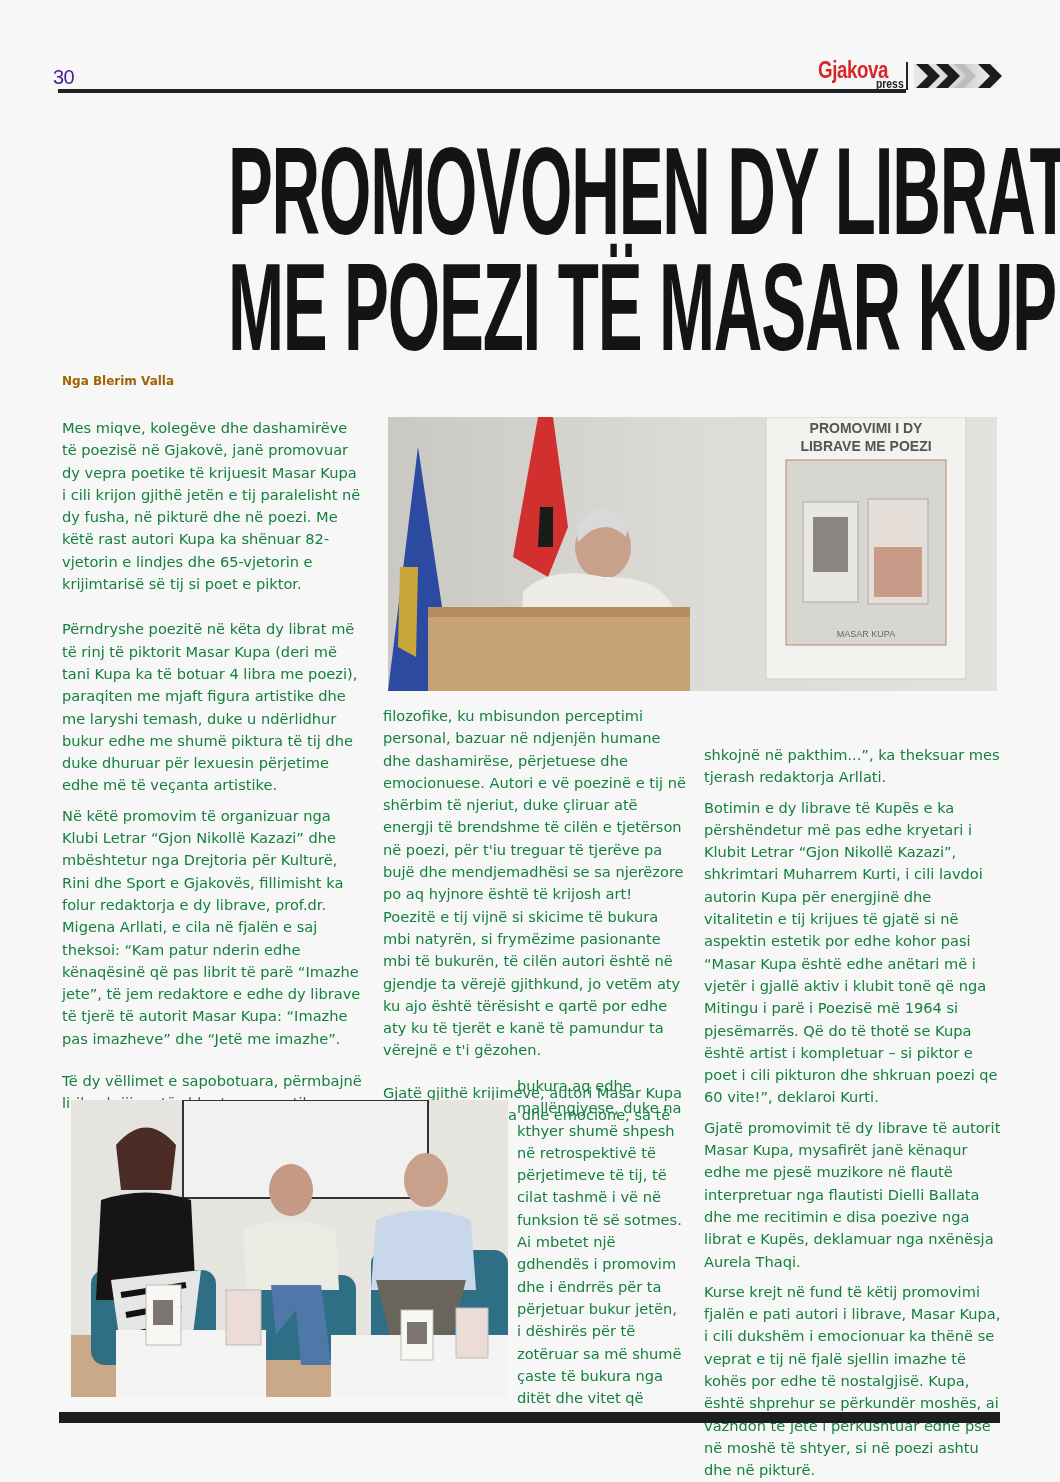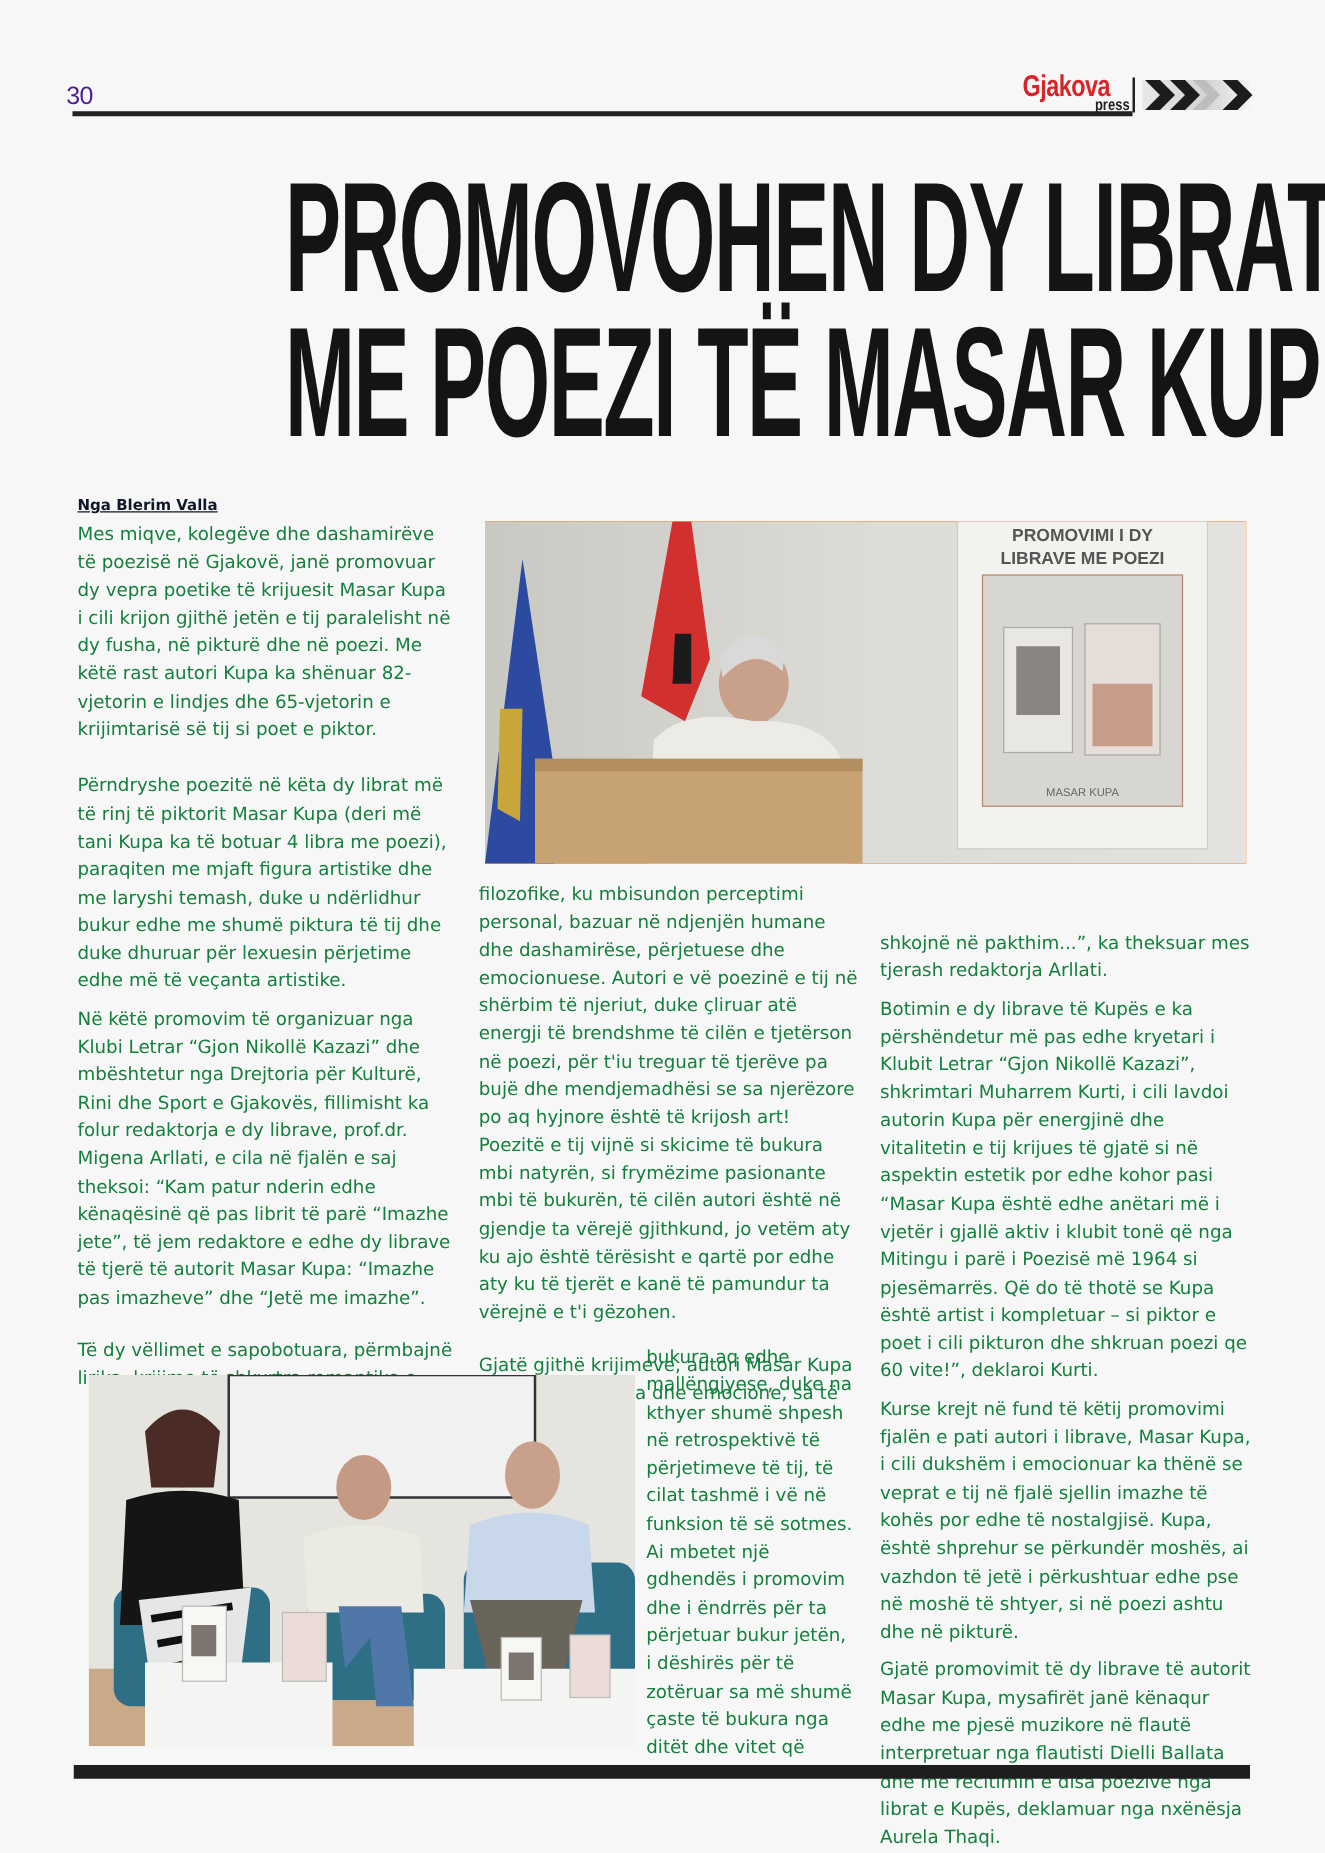--- a/index.html
+++ b/index.html
@@ -26,21 +26,21 @@
   .chevrons { left:914px; top:60px; width:90px; height:32px; }
   .chev-band { position:absolute; left:0; top:4px; width:86px; height:24px; background:linear-gradient(90deg,#e8e8e8,#d3d3d3 60%,#f5f5f5); }
 
   .headline {
     left:0; width:1060px; text-align:center; font-family:"Liberation Sans", sans-serif; font-weight:bold;
     color:#141414; line-height:1; white-space:nowrap;
   }
   .hl-1 { top:128px; font-size:118px; transform:scaleX(0.57) scaleY(1.06); transform-origin:center top; letter-spacing:-2px; }
   .hl-2 { top:244px; font-size:118px; transform:scaleX(0.57) scaleY(1.06); transform-origin:center top; letter-spacing:-2px; }
 
-  .byline { left:62px; top:397px; font-size:12px; font-weight:bold; color:#0f172a;text-decoration:underline; }
+  .byline { left:62px; top:374px; font-size:12px; font-weight:bold; color:#a16207; }
   .para { font-size:14.6px; line-height:22.3px; color:#15803d; margin:0; }
   .col { position:absolute; }
 
   .photo { position:absolute; overflow:hidden; }
   .photo-1 { left:388px; top:417px; width:609px; height:274px; background:#f97316; }
   .photo-2 { left:71px; top:1100px; width:437px; height:297px; background:#e4e2dc; }
 
   .bottom-rule { left:59px; top:1412px; width:941px; height:11px; background:#1e1e1e; }
 </style>
 </head>
@@ -155,17 +155,17 @@
     <rect x="155" y="190" width="35" height="55" fill="#ecdcd8" stroke="#bbb"></rect>
     <rect x="330" y="210" width="32" height="50" fill="#f7f7f4" stroke="#bbb"></rect>
     <rect x="336" y="222" width="20" height="22" fill="#7d7670"></rect>
     <rect x="385" y="208" width="32" height="50" fill="#ecdcd8" stroke="#bbb"></rect>
   </svg>
 </div>
 
 <div class="col" style="left:704px; top:705px; width:300px;margin-top:39px;">
   <p class="para">shkojnë në pakthim...”, ka theksuar mes tjerash redaktorja Arllati.</p>
   <p class="para" style="margin-top:8px">Botimin e dy librave të Kupës e ka përshëndetur më pas edhe kryetari i Klubit Letrar “Gjon Nikollë Kazazi”, shkrimtari Muharrem Kurti, i cili lavdoi autorin Kupa për energjinë dhe vitalitetin e tij krijues të gjatë si në aspektin estetik por edhe kohor pasi “Masar Kupa është edhe anëtari më i vjetër i gjallë aktiv i klubit tonë që nga Mitingu i parë i Poezisë më 1964 si pjesëmarrës. Që do të thotë se Kupa është artist i kompletuar – si piktor e poet i cili pikturon dhe shkruan poezi qe 60 vite!”, deklaroi Kurti.</p>
+  <p class="para" style="margin-top:8px">Gjatë promovimit të dy librave të autorit Masar Kupa, mysafirët janë kënaqur edhe me pjesë muzikore në flautë interpretuar nga flautisti Dielli Ballata dhe me recitimin e disa poezive nga librat e Kupës, deklamuar nga nxënësja Aurela Thaqi.</p>
   <p class="para" style="margin-top:8px">Kurse krejt në fund të këtij promovimi fjalën e pati autori i librave, Masar Kupa, i cili dukshëm i emocionuar ka thënë se veprat e tij në fjalë sjellin imazhe të kohës por edhe të nostalgjisë. Kupa, është shprehur se përkundër moshës, ai vazhdon të jetë i përkushtuar edhe pse në moshë të shtyer, si në poezi ashtu dhe në pikturë.</p>
-  <p class="para" style="margin-top:8px">Gjatë promovimit të dy librave të autorit Masar Kupa, mysafirët janë kënaqur edhe me pjesë muzikore në flautë interpretuar nga flautisti Dielli Ballata dhe me recitimin e disa poezive nga librat e Kupës, deklamuar nga nxënësja Aurela Thaqi.</p>
 </div>
 
 <div class="abs bottom-rule"></div>
 
 </body></html>

